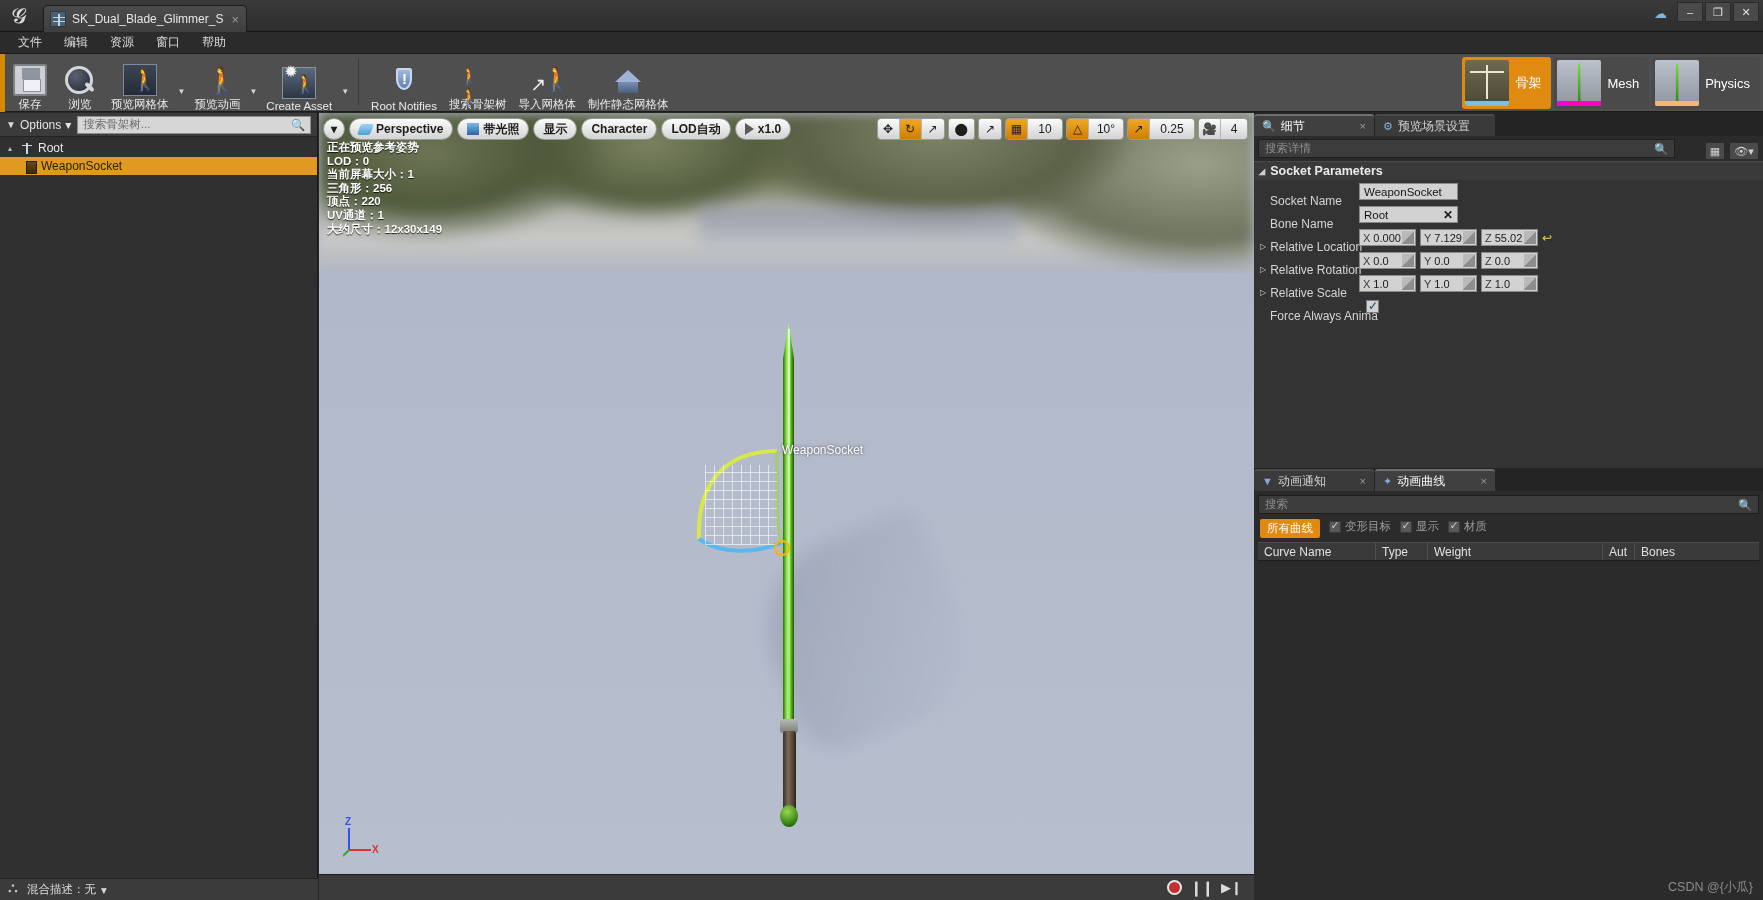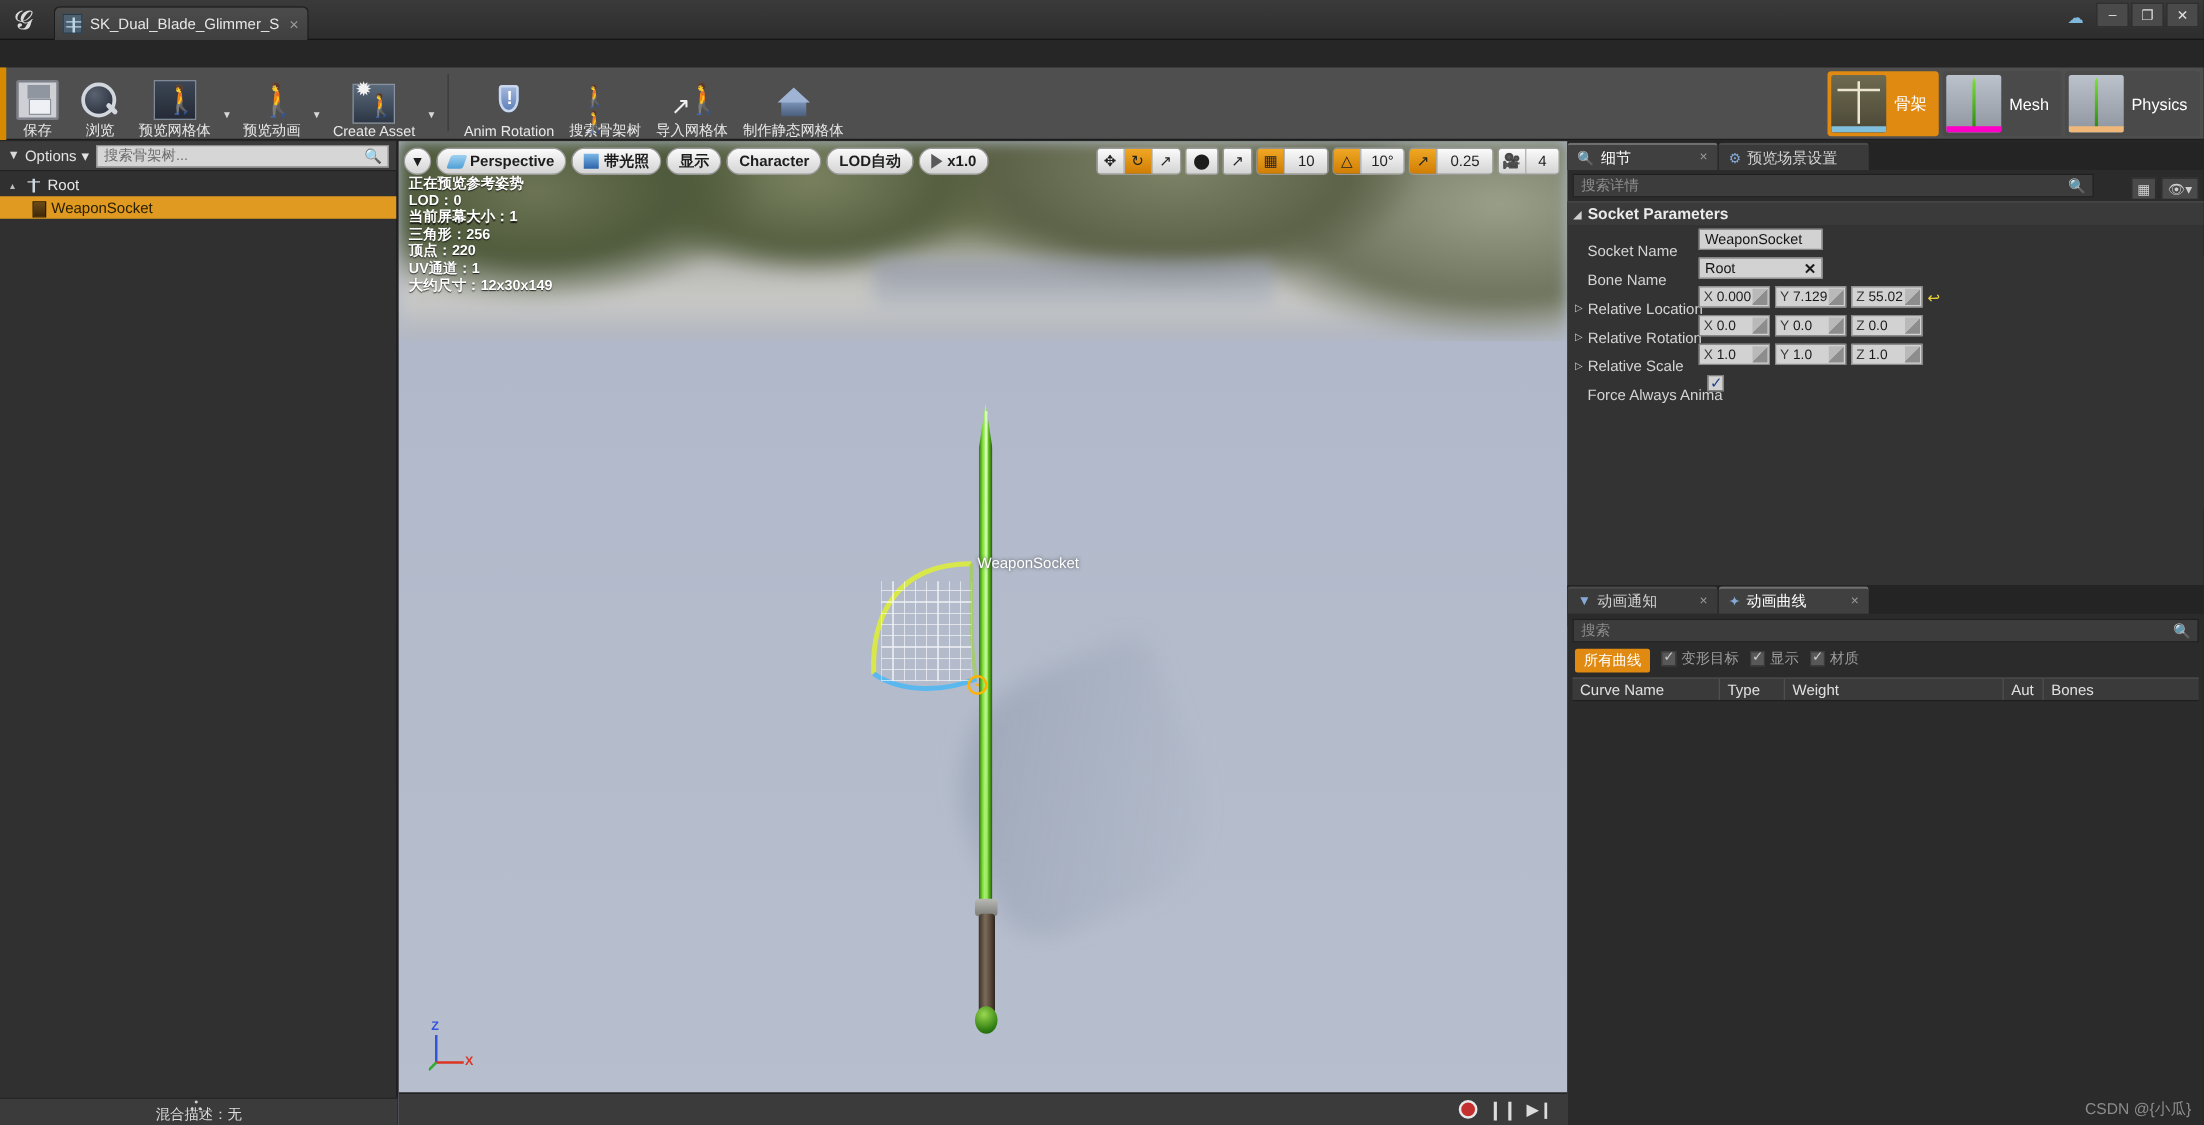--- a/index.html
+++ b/index.html
@@ -173,21 +173,21 @@
     content: ""; position: absolute; left: 1px; top: 3px; width: 10px; height: 1.5px; background: #cdd7e0;
   }
   .sock-ico { width: 13px; height: 13px; position: relative; }
   .sock-ico::before {
     content: ""; position: absolute; left: 2px; top: 1px; width: 9px; height: 11px;
     background: linear-gradient(#6a4a18, #40290a); border: 1px solid #2a1b06;
   }
   .statusbar {
     position: absolute; left: 0; bottom: 0; width: 318px; height: 22px;
     background: #3b3b3b; border-top: 1px solid #222;
-    display: flex; align-items: center; gap: 5px; padding: 0 8px; flex-direction: column;
+    display: flex; align-items: center; gap: 5px; padding: 0 8px;
   }
   .status-txt { font-size: 11.5px; color: #dcdcdc; }
   .blend-ico { width: 14px; height: 14px; position: relative; }
   .blend-ico::before { content:"\26EC"; position:absolute; left:0; top:-4px; font-size:14px; color:#cfcfcf; }
 
   
   .viewport {
     position: absolute; left: 319px; top: 113px; width: 935px; height: 787px;
     background: #b3bbcc; overflow: hidden;
   }
@@ -408,20 +408,27 @@
       <span class="tab-close">×</span>
     </div>
     <div class="cloud-icon">☁</div>
     <div class="win-btns">
       <div class="win-btn">–</div>
       <div class="win-btn">❐</div>
       <div class="win-btn close">✕</div>
     </div>
   </div>
 
+  <div class="menubar">
+    <div class="menu-item">文件</div>
+    <div class="menu-item">编辑</div>
+    <div class="menu-item">资源</div>
+    <div class="menu-item">窗口</div>
+    <div class="menu-item">帮助</div>
+  </div>
 
   <div class="toolbar">
     <div class="tb-accent"></div>
 
     <div class="tb-btn">
       <div class="tb-ico ic-save"></div>
       <div class="tb-lbl">保存</div>
     </div>
     <div class="tb-btn">
       <div class="tb-ico ic-browse"></div>
@@ -440,21 +447,21 @@
     <div class="tb-btn">
       <div class="tb-ico ic-create"></div>
       <div class="tb-lbl">Create Asset</div>
     </div>
     <div class="tb-arrow">▼</div>
 
     <div class="tb-sep"></div>
 
     <div class="tb-btn">
       <div class="tb-ico ic-notify"></div>
-      <div class="tb-lbl">Anim Rotation</div>
+      <div class="tb-lbl">Root Notifies</div>
     </div>
     <div class="tb-btn">
       <div class="tb-ico ic-retarget"></div>
       <div class="tb-lbl">搜索骨架树</div>
     </div>
     <div class="tb-btn">
       <div class="tb-ico ic-import"></div>
       <div class="tb-lbl">导入网格体</div>
     </div>
     <div class="tb-btn">

